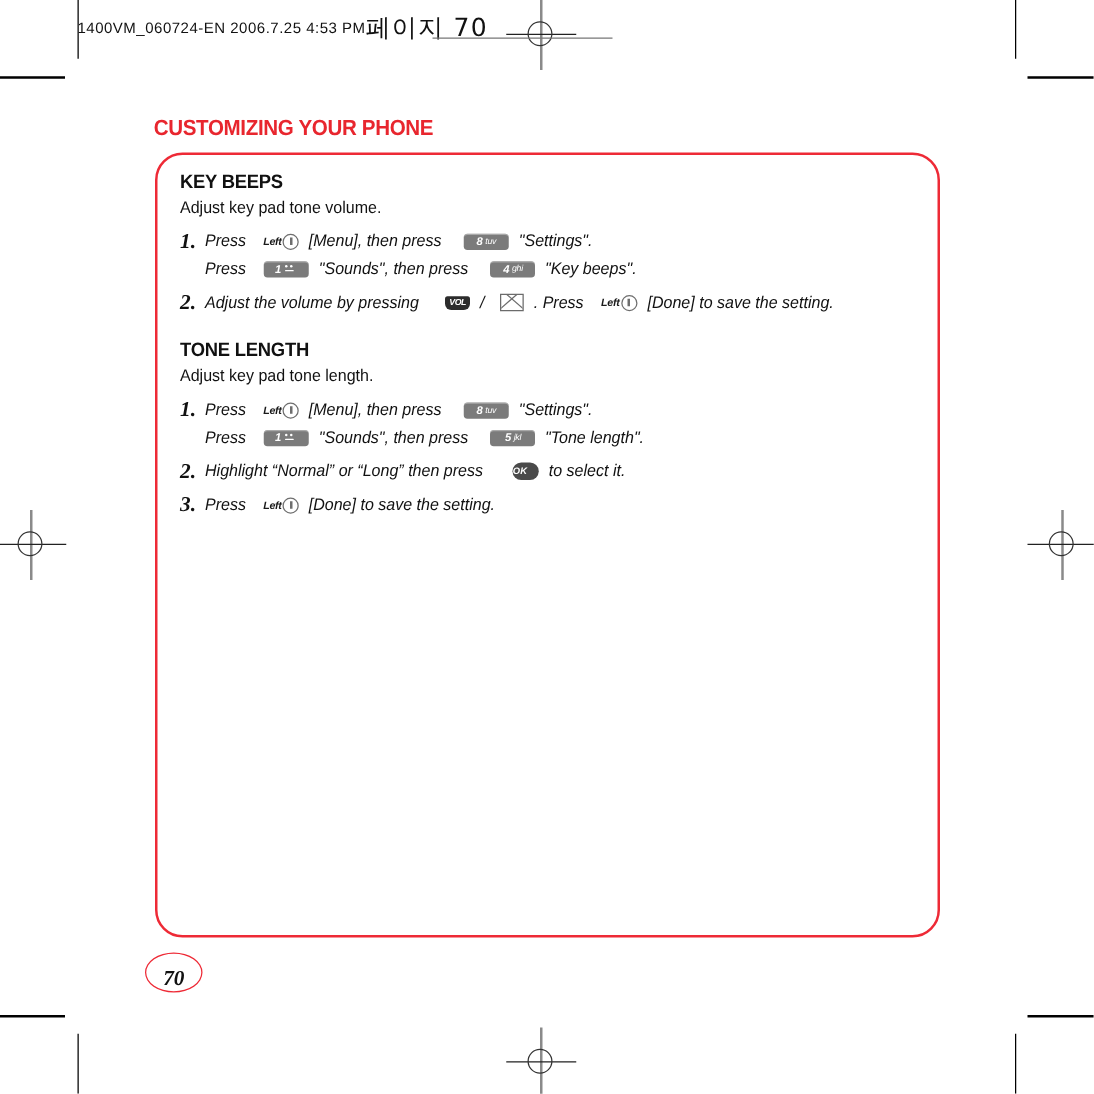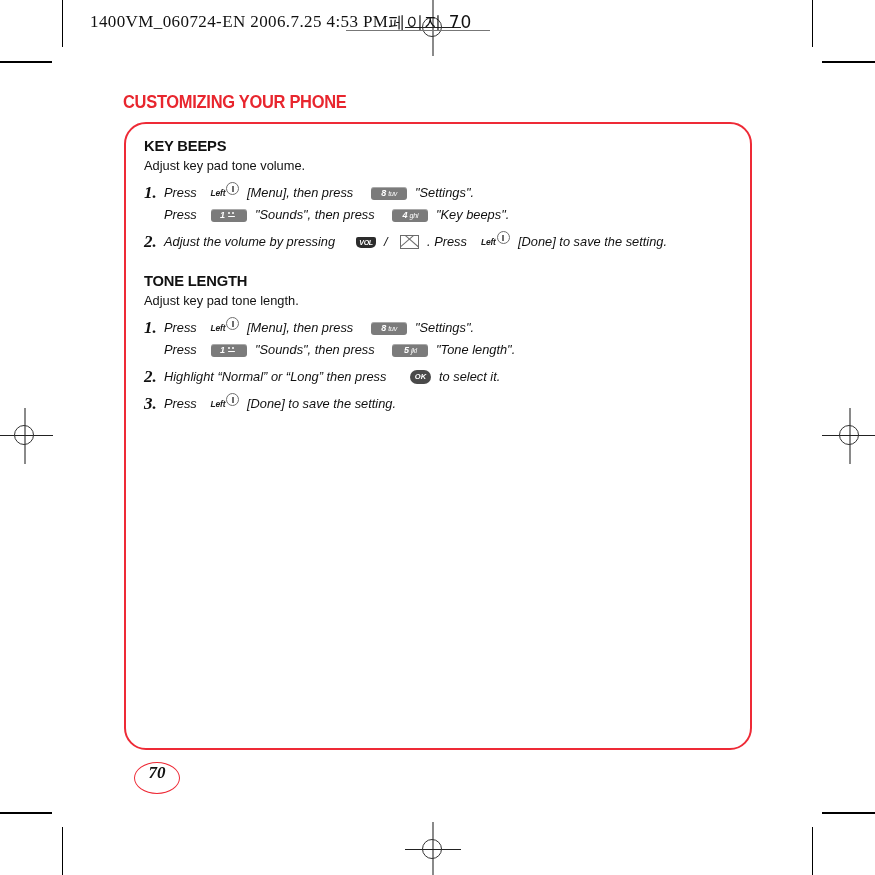--- a/index.html
+++ b/index.html
@@ -47,29 +47,28 @@
   .file-strip {
     position: absolute;
     left: 62px;
     top: 8px;
     height: 28px;
     display: flex;
     align-items: center;
     white-space: nowrap;
   }
   .file-strip .fs-text {
-    font-family: Liberation Serif, serif;
-    font-size: 17px;
+    font-family: Liberation Sans, sans-serif;
+    font-size: 12px;
     letter-spacing: 0.4px;
     color: #111;
-    margin-left: 28px;
   }
   .file-strip .fs-ko {
     font-family: "DejaVu Sans", sans-serif;
-    font-size: 17px;
+    font-size: 20px;
     color: #111;
     letter-spacing: 1px;
     text-align: center;
   }
   .strip-rule {
     position: absolute;
     left: 346px;
     top: 30px;
     width: 144px;
     height: 1.4px;
@@ -168,20 +167,21 @@
   .icon-wrap {
     display: inline-flex;
     align-items: center;
     margin: 0 4px;
     vertical-align: middle;
   }
 
   
   .softkey {
     display: inline-flex;
+    align-items: center;
     gap: 1px;
   }
   .softkey .lbl {
     font-family: "Liberation Sans", sans-serif;
     font-weight: bold;
     font-size: 8.5px;
     color: #1a1a1a;
     letter-spacing: -0.2px;
   }
   .softkey .ring {
@@ -283,47 +283,46 @@
     height: 19px;
     background: #6b6b6b;
   }
   .envkey:before { left: 3px; transform: rotate(-49deg); transform-origin: top left; }
   .envkey:after  { right: 3px; transform: rotate(49deg); transform-origin: top right; }
 
   
   .okkey {
     display: inline-flex;
     align-items: center;
-    justify-content: center;
     width: 21px;
     height: 14px;
     border-radius: 7px;
     background: #4a4a4a;
   }
   .okkey span {
     font-family: "Liberation Sans", sans-serif;
     font-size: 7.5px;
     font-weight: bold;
     color: #ffffff;
     letter-spacing: 0.2px;
     line-height: 14px;
   }
 
   
   .page-badge {
     position: absolute;
-    left: 134px;
+    left: 116px;
     top: 762px;
     width: 46px;
     height: 32px;
     border: 1.8px solid #ee2a36;
     border-radius: 50%;
     box-sizing: border-box;
     display: flex;
-    align-items: flex-start;
+    align-items: flex-end;
     justify-content: center;
   }
   .page-badge span {
     font-family: "Liberation Serif", serif;
     font-weight: bold;
     font-style: italic;
     font-size: 17px;
     color: #111;
   }
 

